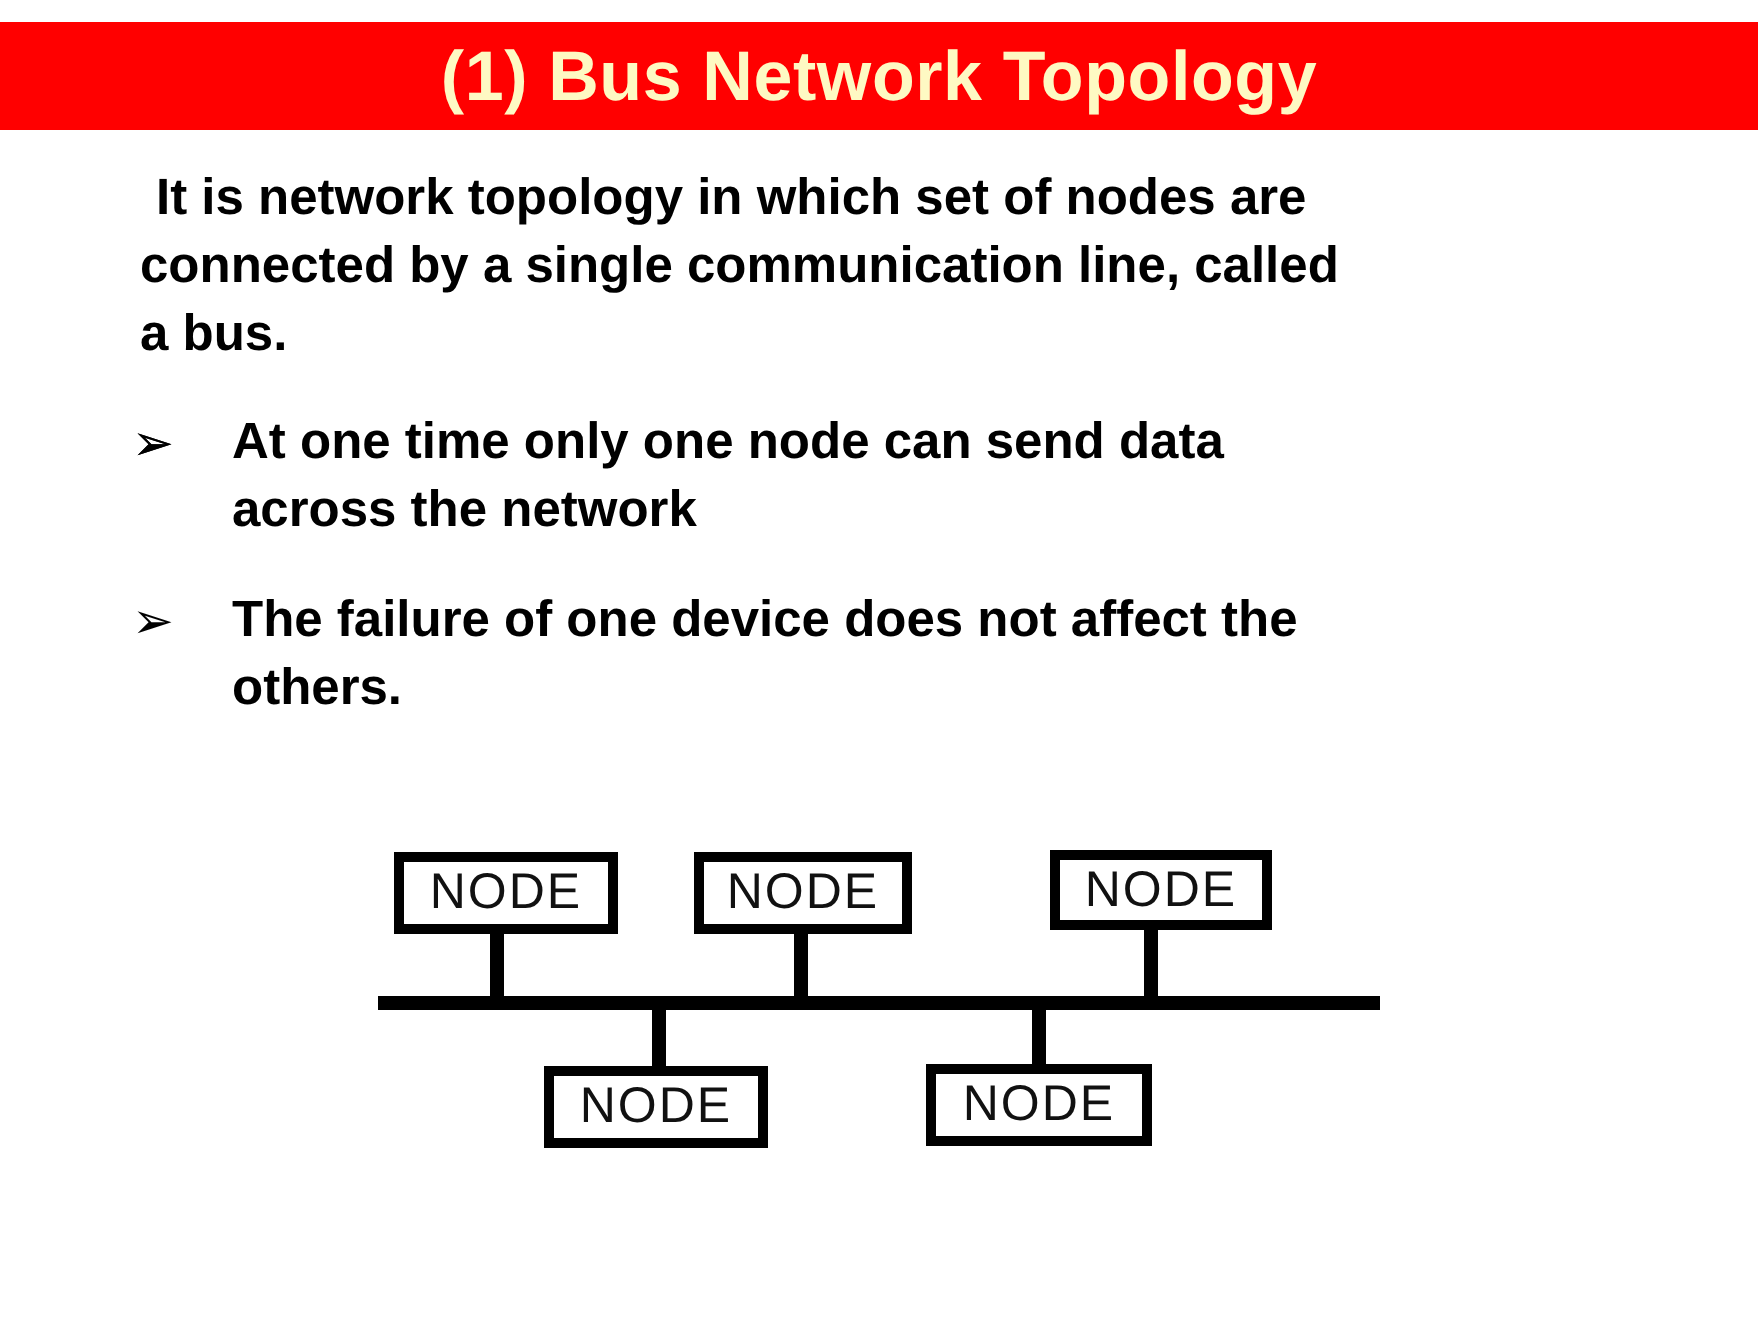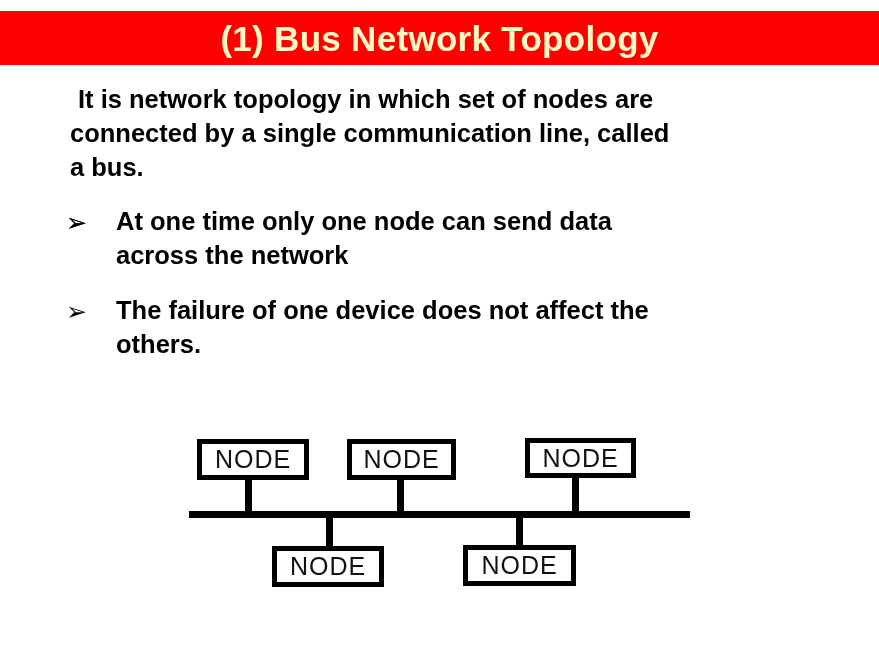--- a/index.html
+++ b/index.html
@@ -78,21 +78,21 @@
     font-size: 25px;
     font-weight: normal;
     color: #000000;
     line-height: 1.33;
   }
 
   
   .diagram {
     position: absolute;
     left: 0;
-    top: 425px;
+    top: 412px;
     width: 731px;
     height: 180px;
   }
   .node-box {
     position: absolute;
     border: 5px solid #000000;
     background: #ffffff;
     box-sizing: border-box;
     display: flex;
     align-items: center;

